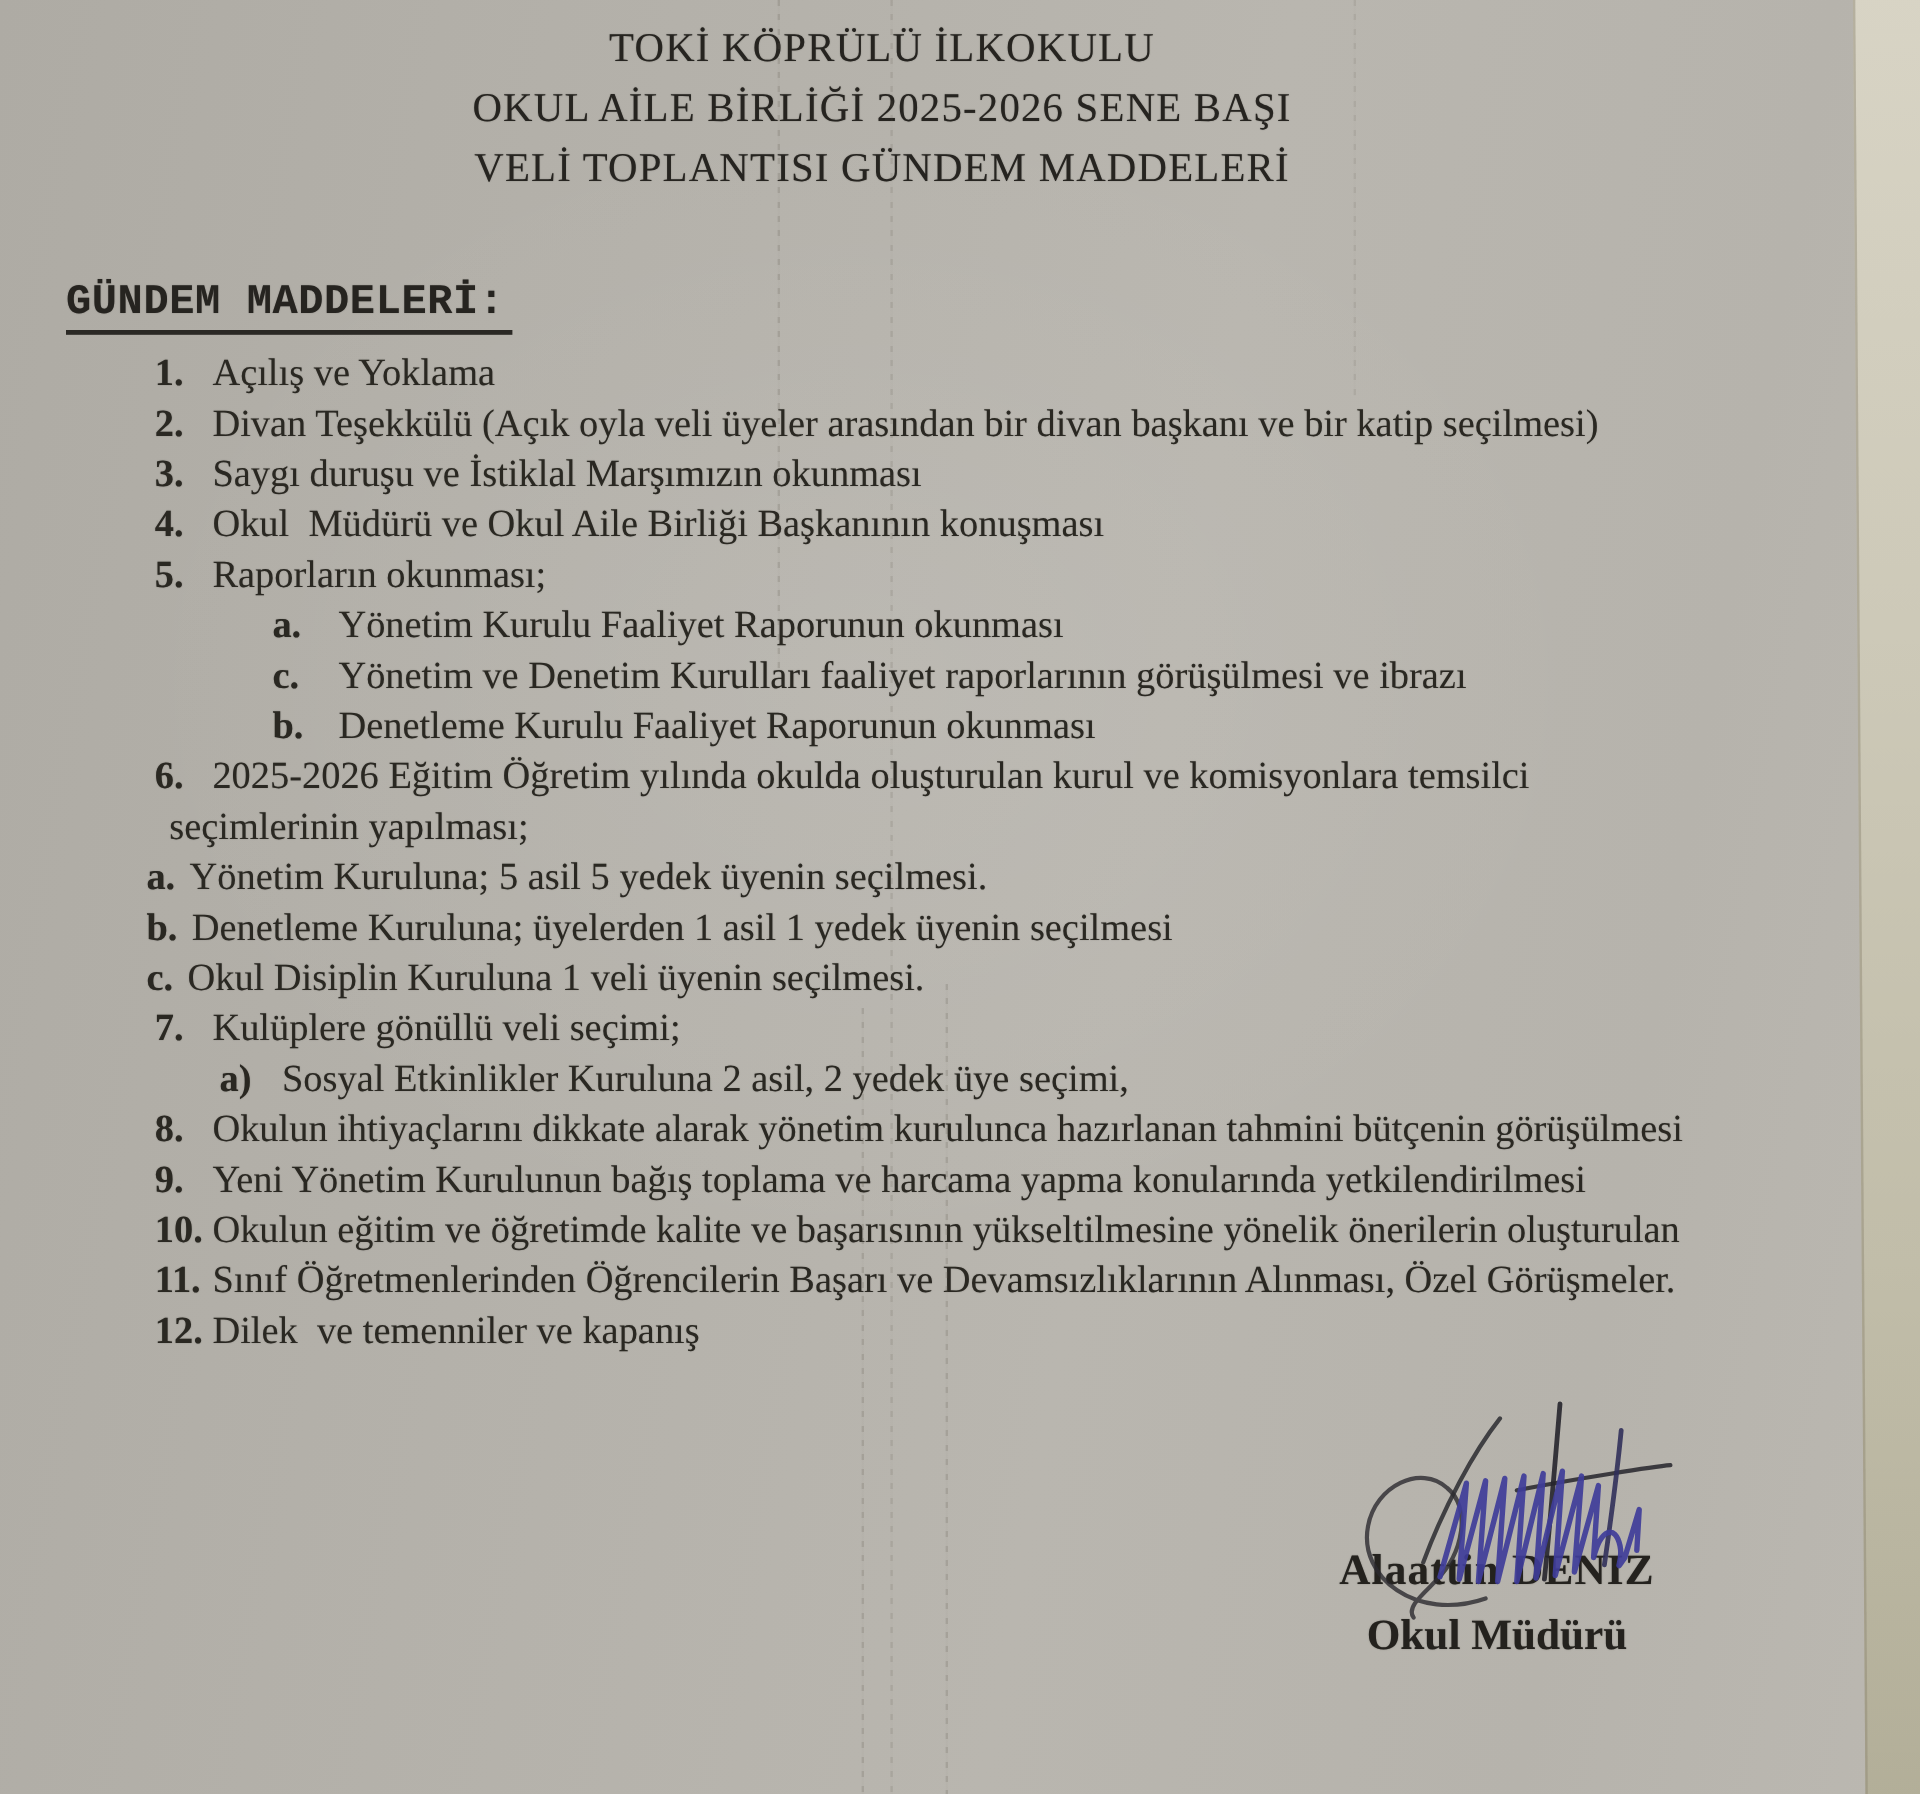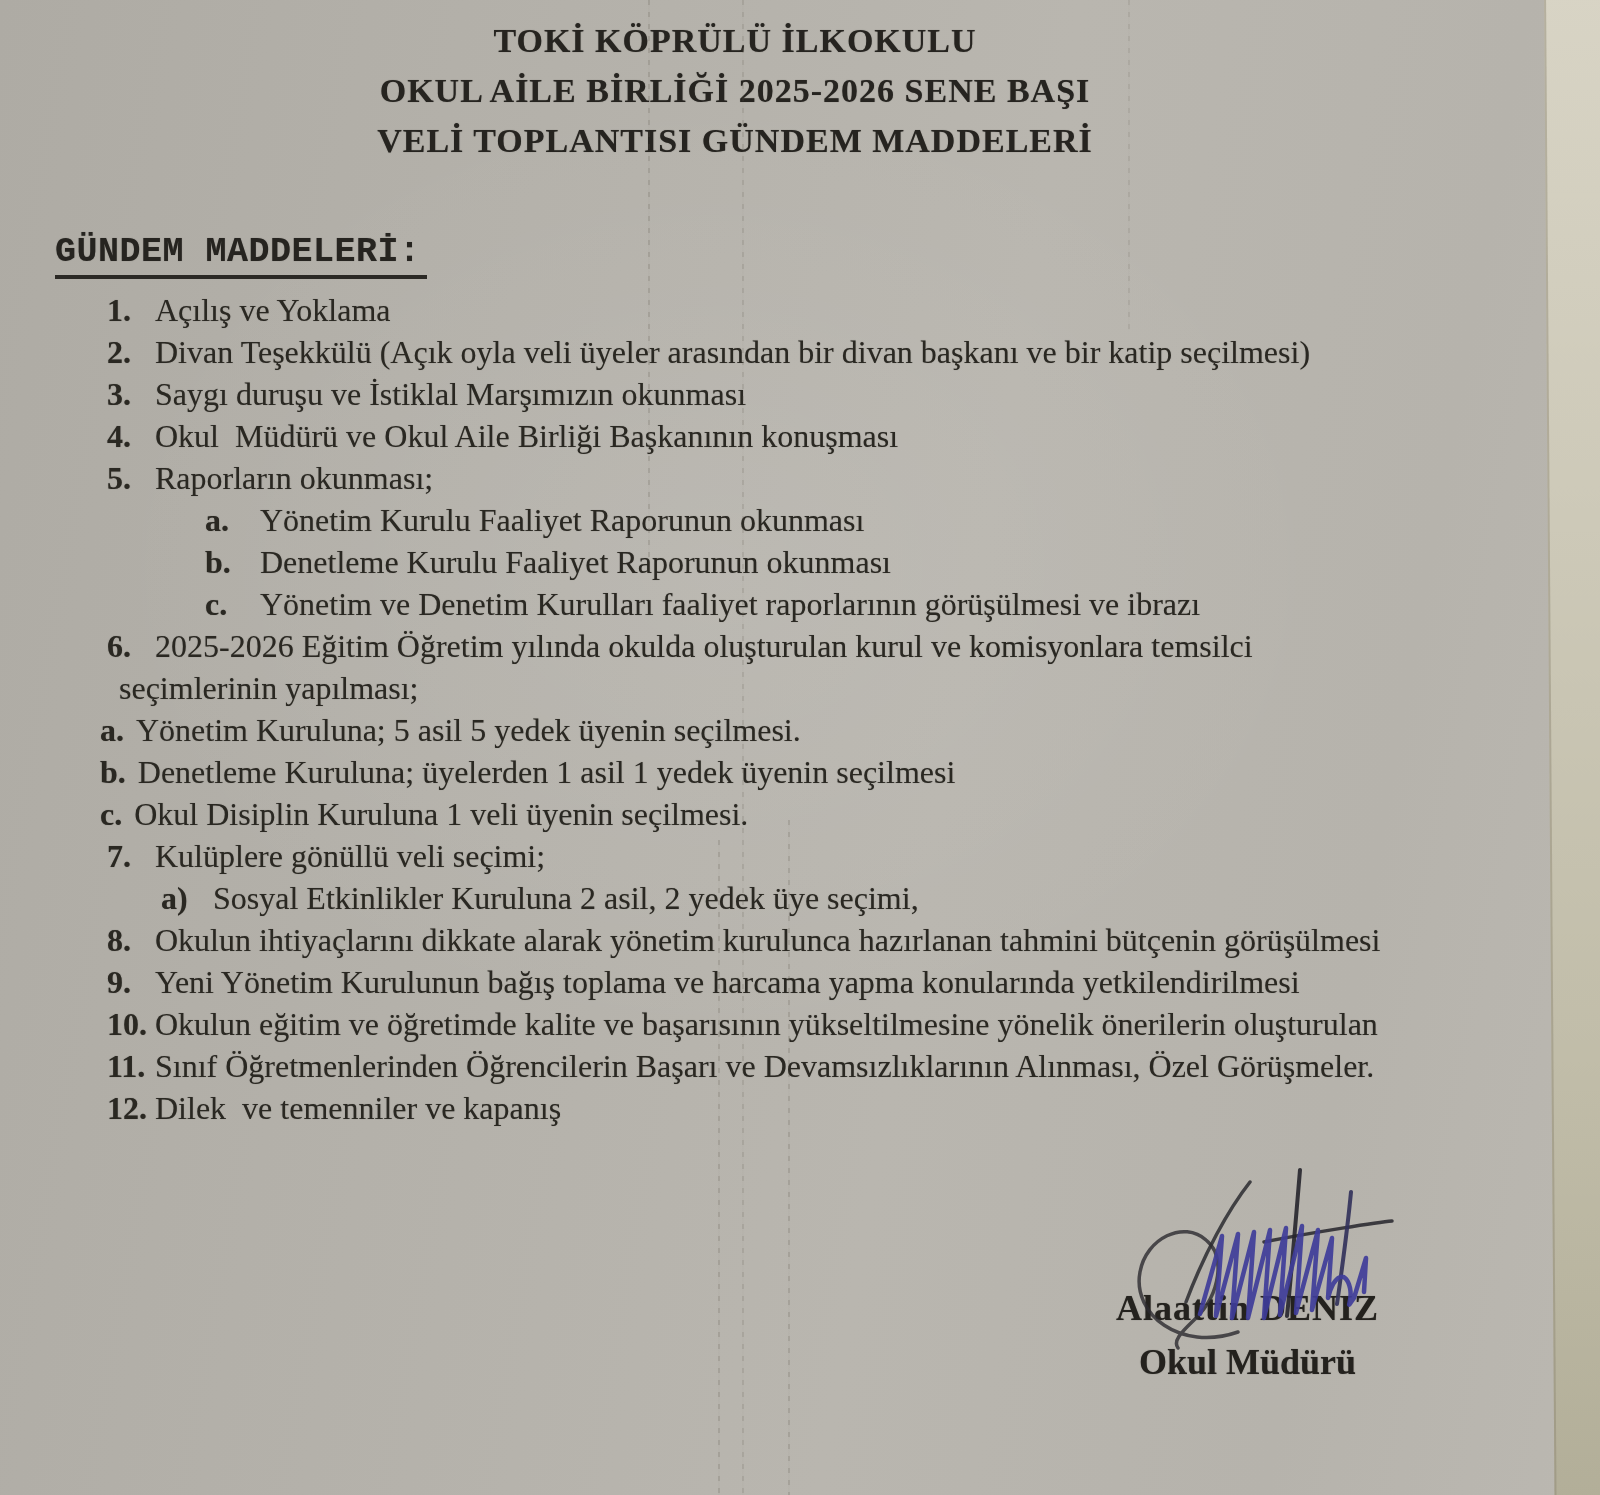--- a/index.html
+++ b/index.html
@@ -35,37 +35,37 @@
   .crease.c1{left:648px;top:0;height:560px;}
   .crease.c2{left:742px;top:0;height:1495px;opacity:.45;}
   .crease.c3{left:718px;top:840px;height:655px;}
   .crease.c4{left:788px;top:820px;height:675px;}
   .crease.c5{left:1128px;top:0;height:330px;opacity:.35;}
 
   .title{
     padding-top:16px;width:1470px;text-align:center;
   }
   .title .tline{
-    font-size:34px;font-weight:bold;line-height:50px;
+    font-size:34px;font-weight:normal;line-height:50px;
     letter-spacing:1px;color:#262420;
     text-shadow:0 0 1px rgba(38,36,32,0.45);
   }
   .heading-wrap{margin:66px 0 0 55px;}
   .heading{
     display:inline-block;
     font-size:35px;font-weight:bold;letter-spacing:0.5px;
     color:#262420;
     border-bottom:4px solid #2b2925;
     padding:0 6px 3px 0;
     text-shadow:0 0 1px rgba(38,36,32,0.4);
     font-family:Liberation Mono, monospace;
   }
   .agenda{
     margin-top:10px;
-    padding-left:55px;
+    padding-left:77px;
     font-size:32px;
     color:#2a2822;
     width:1480px;
   }
   .row{line-height:42px;white-space:nowrap;}
   .row .marker{font-weight:bold;display:inline-block;}
   .row .text{white-space:pre-wrap;text-shadow:0 0 1px rgba(40,38,33,0.35);}
   .row .marker{text-shadow:0 0 1px rgba(40,38,33,0.45);}
   .row.n    .marker{margin-left:52px;min-width:48px;}
   .row.hang .marker{margin-left:52px;min-width:48px;}
@@ -113,22 +113,22 @@
     <span class="heading">GÜNDEM MADDELERİ:</span>
   </div>
 
   <main class="agenda" id="agenda">
       <div class="row n"><span class="marker">1.</span><span class="text">Açılış ve Yoklama</span></div>
       <div class="row n"><span class="marker">2.</span><span class="text">Divan Teşekkülü (Açık oyla veli üyeler arasından bir divan başkanı ve bir katip seçilmesi)</span></div>
       <div class="row n"><span class="marker">3.</span><span class="text">Saygı duruşu ve İstiklal Marşımızın okunması</span></div>
       <div class="row n"><span class="marker">4.</span><span class="text">Okul  Müdürü ve Okul Aile Birliği Başkanının konuşması</span></div>
       <div class="row n"><span class="marker">5.</span><span class="text">Raporların okunması;</span></div>
       <div class="row s1"><span class="marker">a.</span><span class="text">Yönetim Kurulu Faaliyet Raporunun okunması</span></div>
+      <div class="row s1"><span class="marker">c.</span><span class="text">Yönetim ve Denetim Kurulları faaliyet raporlarının görüşülmesi ve ibrazı</span></div>
       <div class="row s1"><span class="marker">b.</span><span class="text">Denetleme Kurulu Faaliyet Raporunun okunması</span></div>
-      <div class="row s1"><span class="marker">c.</span><span class="text">Yönetim ve Denetim Kurulları faaliyet raporlarının görüşülmesi ve ibrazı</span></div>
       <div class="row hang"><span class="marker">6.</span><span class="text">2025-2026 Eğitim Öğretim yılında okulda oluşturulan kurul ve komisyonlara temsilci</span></div>
       <div class="row cont"><span class="text">seçimlerinin yapılması;</span></div>
       <div class="row s2"><span class="marker">a.</span><span class="text">Yönetim Kuruluna; 5 asil 5 yedek üyenin seçilmesi.</span></div>
       <div class="row s2"><span class="marker">b.</span><span class="text">Denetleme Kuruluna; üyelerden 1 asil 1 yedek üyenin seçilmesi</span></div>
       <div class="row s2"><span class="marker">c.</span><span class="text">Okul Disiplin Kuruluna 1 veli üyenin seçilmesi.</span></div>
       <div class="row n"><span class="marker">7.</span><span class="text">Kulüplere gönüllü veli seçimi;</span></div>
       <div class="row s3"><span class="marker">a)</span><span class="text">Sosyal Etkinlikler Kuruluna 2 asil, 2 yedek üye seçimi,</span></div>
       <div class="row n"><span class="marker">8.</span><span class="text">Okulun ihtiyaçlarını dikkate alarak yönetim kurulunca hazırlanan tahmini bütçenin görüşülmesi</span></div>
       <div class="row n"><span class="marker">9.</span><span class="text">Yeni Yönetim Kurulunun bağış toplama ve harcama yapma konularında yetkilendirilmesi</span></div>
       <div class="row n"><span class="marker">10.</span><span class="text">Okulun eğitim ve öğretimde kalite ve başarısının yükseltilmesine yönelik önerilerin oluşturulan</span></div>

